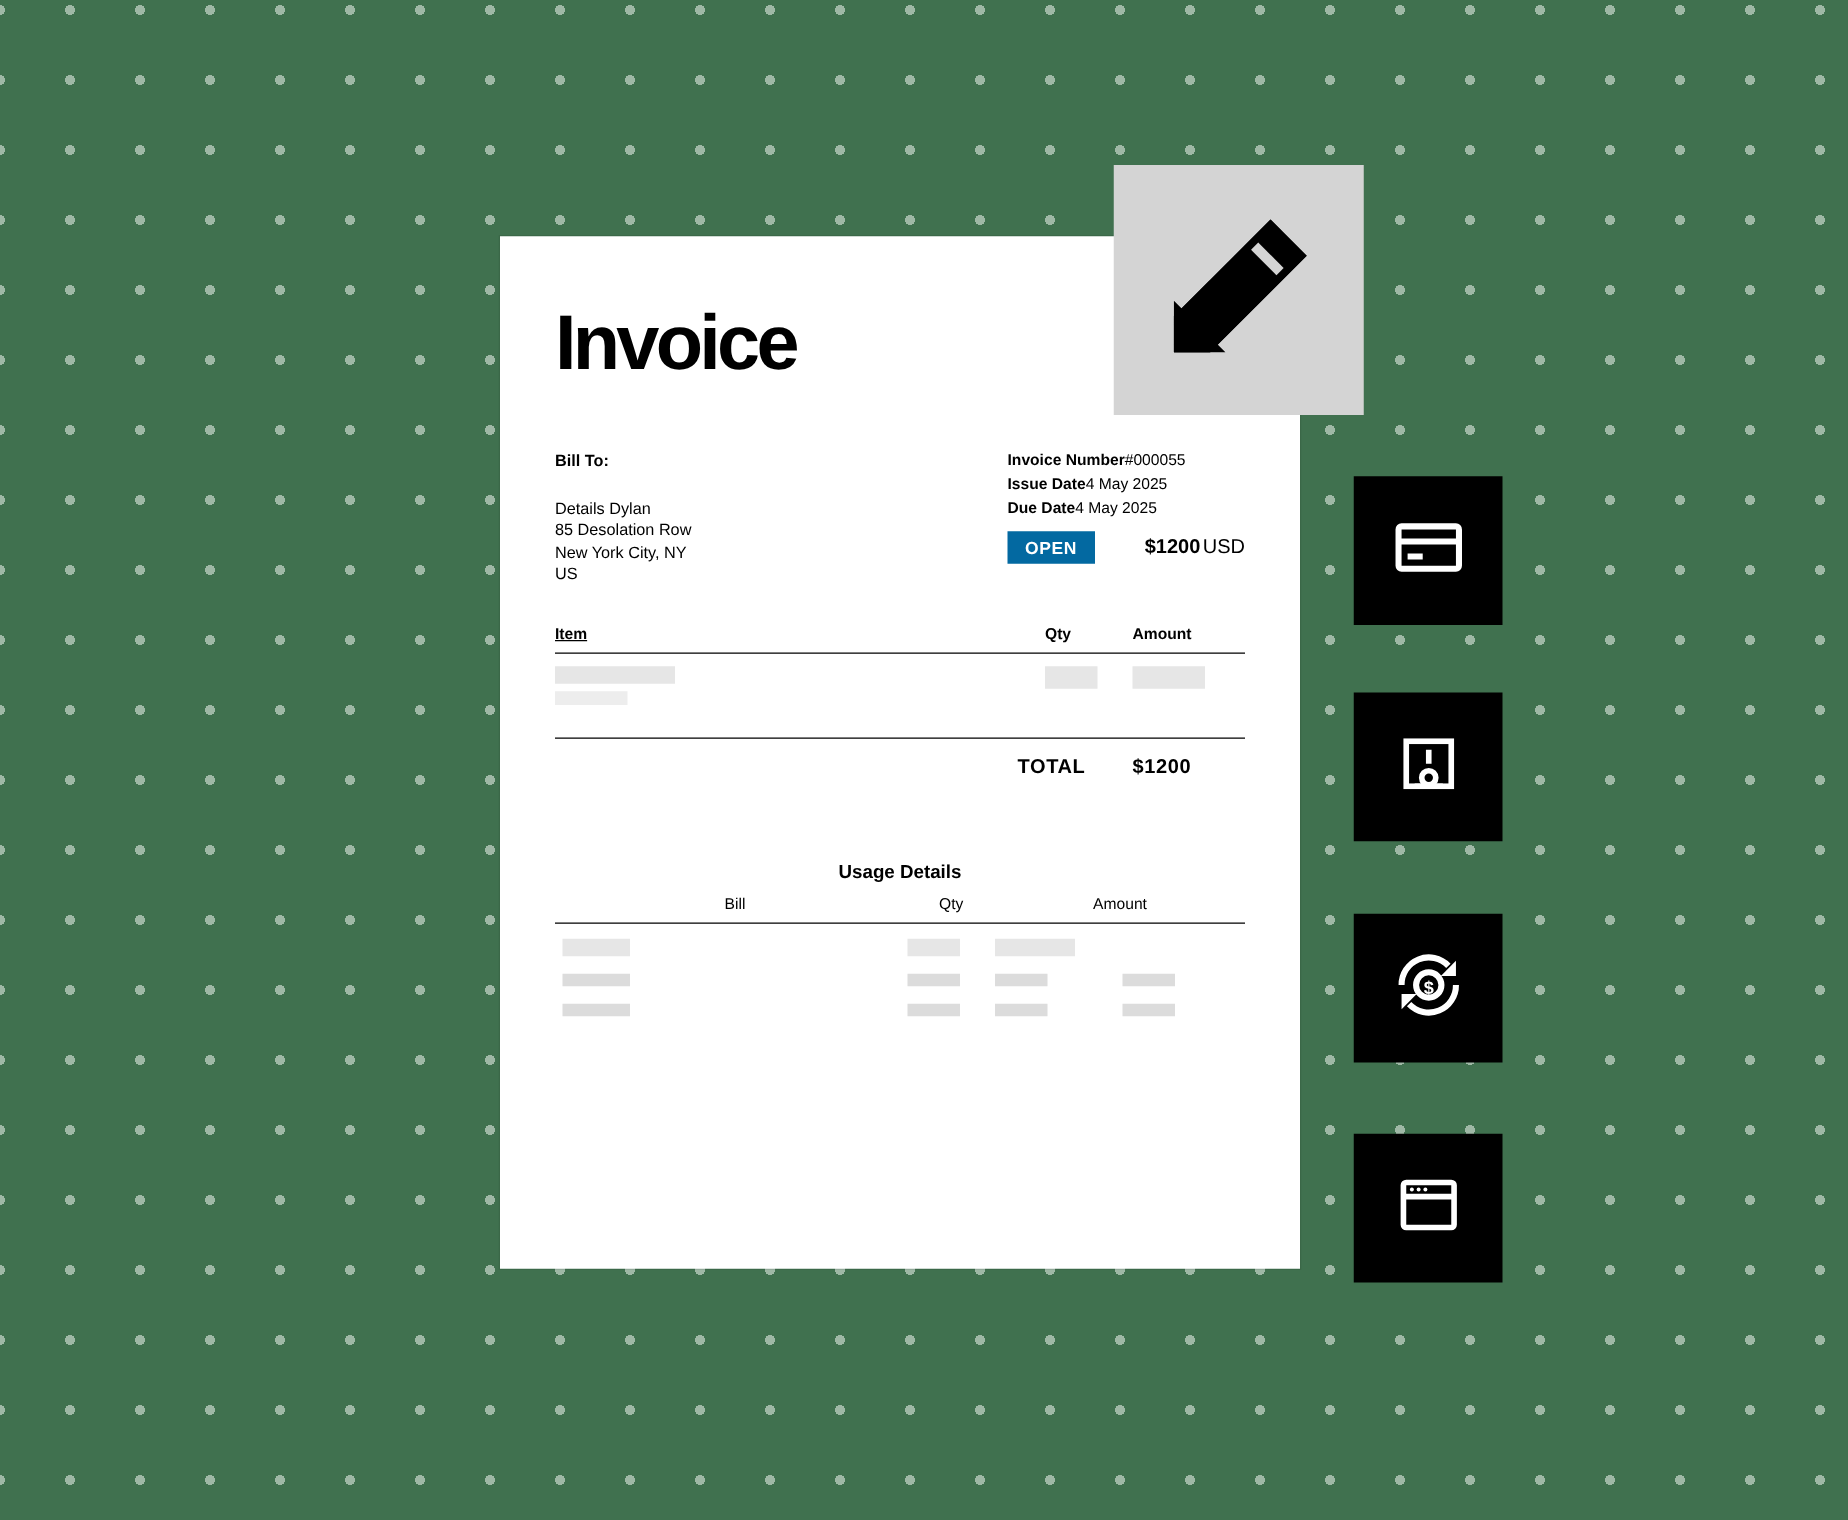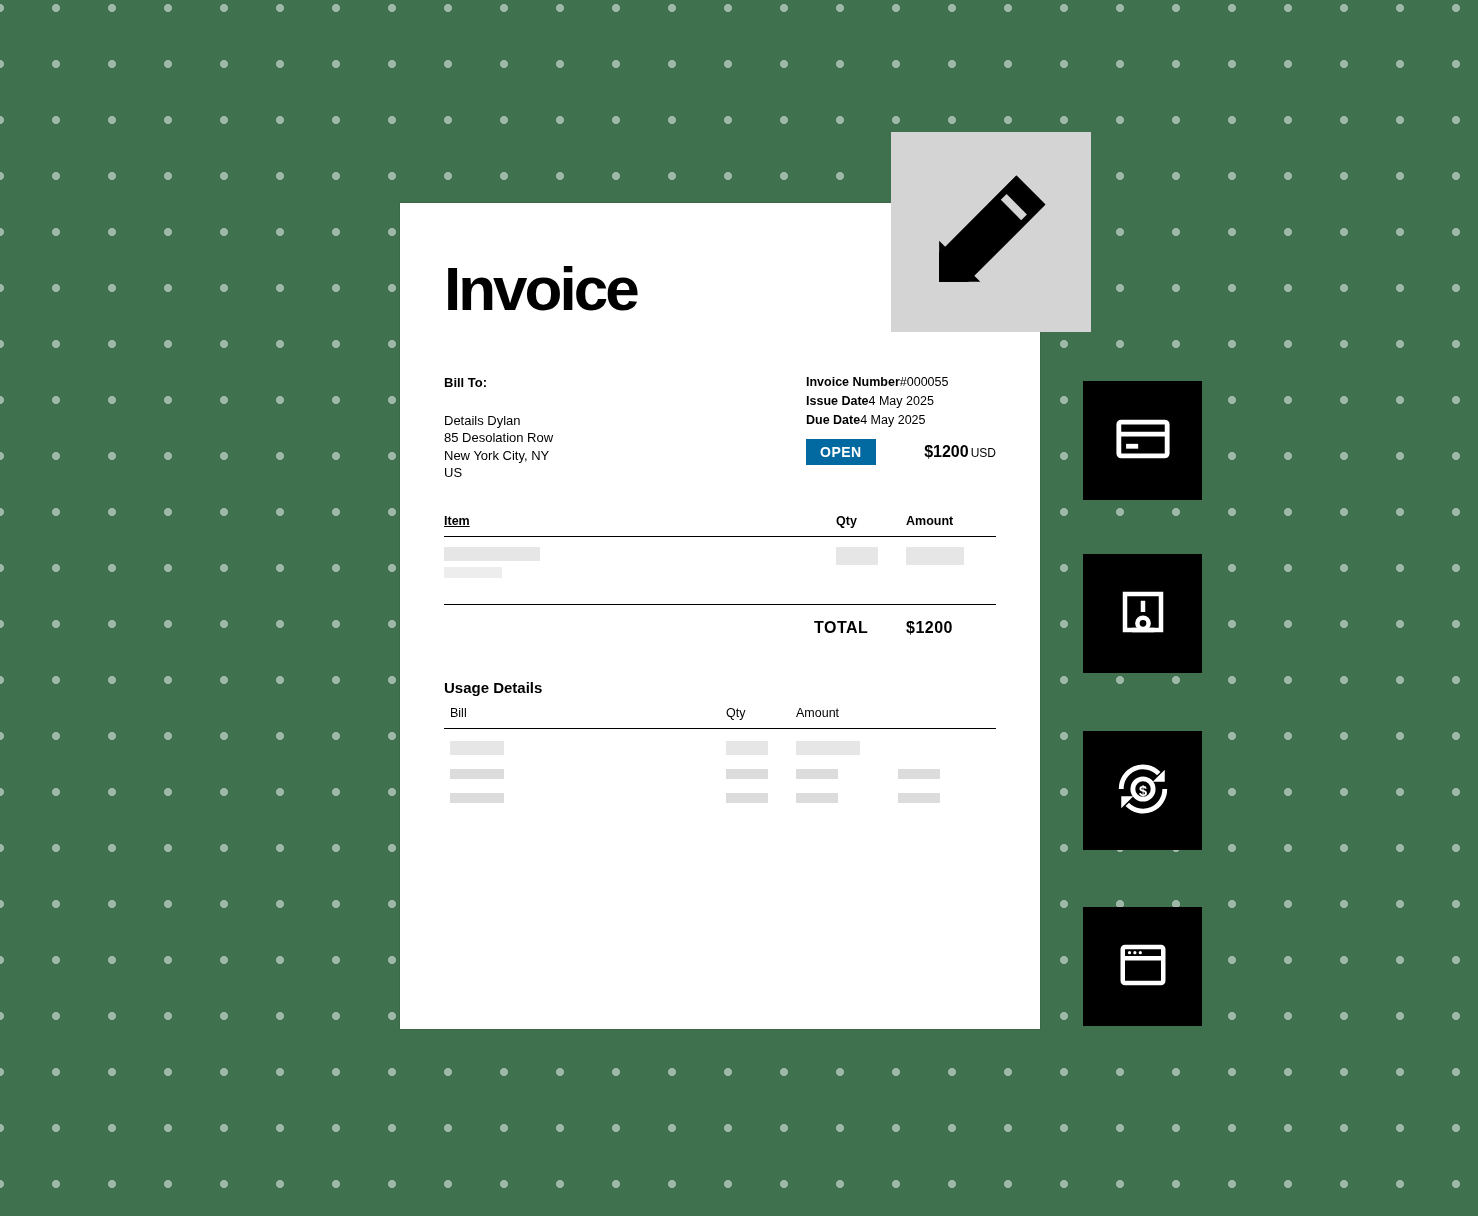--- a/index.html
+++ b/index.html
@@ -12,21 +12,21 @@
     background-position: 28px 36px;
     font-family: "Helvetica Neue", Helvetica, Arial, sans-serif;
     color: #000;
     position: relative;
     overflow: hidden;
   }
 
   .invoice-card {
     position: absolute;
     left: 400px;
-    top: 203px;
+    top: 189px;
     width: 640px;
     height: 826px;
     background: #fff;
     box-shadow: 0 0 0 1px rgba(0,0,0,0.08);
     padding: 50px 44px 44px 44px;
   }
 
   .invoice-title {
     font-size: 62px;
     font-weight: 700;
@@ -49,40 +49,40 @@
   .right-meta .status-row { display: flex; justify-content: space-between; align-items: center; margin-top: 10px; }
   .status-badge {
     background: #0369a1;
     color: #fff;
     font-weight: 700;
     font-size: 14px;
     padding: 5px 14px;
     letter-spacing: 0.5px;
   }
   .amount-due { font-size: 16px; font-weight: 700; }
-  .amount-due .ccy { font-size: 12px; font-weight: 400; margin-left: 2px; }
+  .amount-due .ccy { font-size: 16px; font-weight: 400; margin-left: 2px; }
 
   .items-table { margin-top: 32px; width: 100%; font-size: 12.5px; }
   .items-head { display: flex; padding-bottom: 8px; border-bottom: 1px solid #000; font-weight: 600; }
   .col-item { flex: 1; text-decoration: underline; }
   .col-qty { width: 70px; }
   .col-amount { width: 90px; text-align: left; }
 
   .items-body-row { display: flex; padding-top: 10px; padding-bottom: 26px; border-bottom: 1px solid #000; }
   .skel { background: #e6e6e6; height: 14px; }
   .skel.w1 { width: 96px; margin-bottom: 6px; }
   .skel.w2 { width: 58px; height: 11px; background: #ededed; }
   .skel.qty { width: 42px; height: 18px; }
   .skel.amt { width: 58px; height: 18px; }
 
   .total-row { display: flex; padding-top: 14px; font-size: 16px; font-weight: 700; letter-spacing: 0.5px; }
   .total-row .lbl { margin-left: auto; width: 92px; }
   .total-row .val { width: 90px; }
 
-  .usage-section { margin-top: 42px; font-size: 12.5px; }
+  .usage-section { margin-top: 66px; font-size: 12.5px; text-align: center; }
   .usage-title { font-size: 15px; font-weight: 700; margin-bottom: 10px; }
   .usage-head { display: flex; padding-bottom: 8px; border-bottom: 1px solid #000; font-weight: 400; }
   .u-col-rate { flex: 1; padding-left: 6px; }
   .u-col-qty  { width: 70px; }
   .u-col-amt  { width: 200px; }
 
   .usage-row { display: flex; padding-top: 12px; }
   .usage-row .skel { height: 14px; }
   .u-col-rate .skel { width: 54px; }
   .u-col-qty  .skel { width: 42px; }

